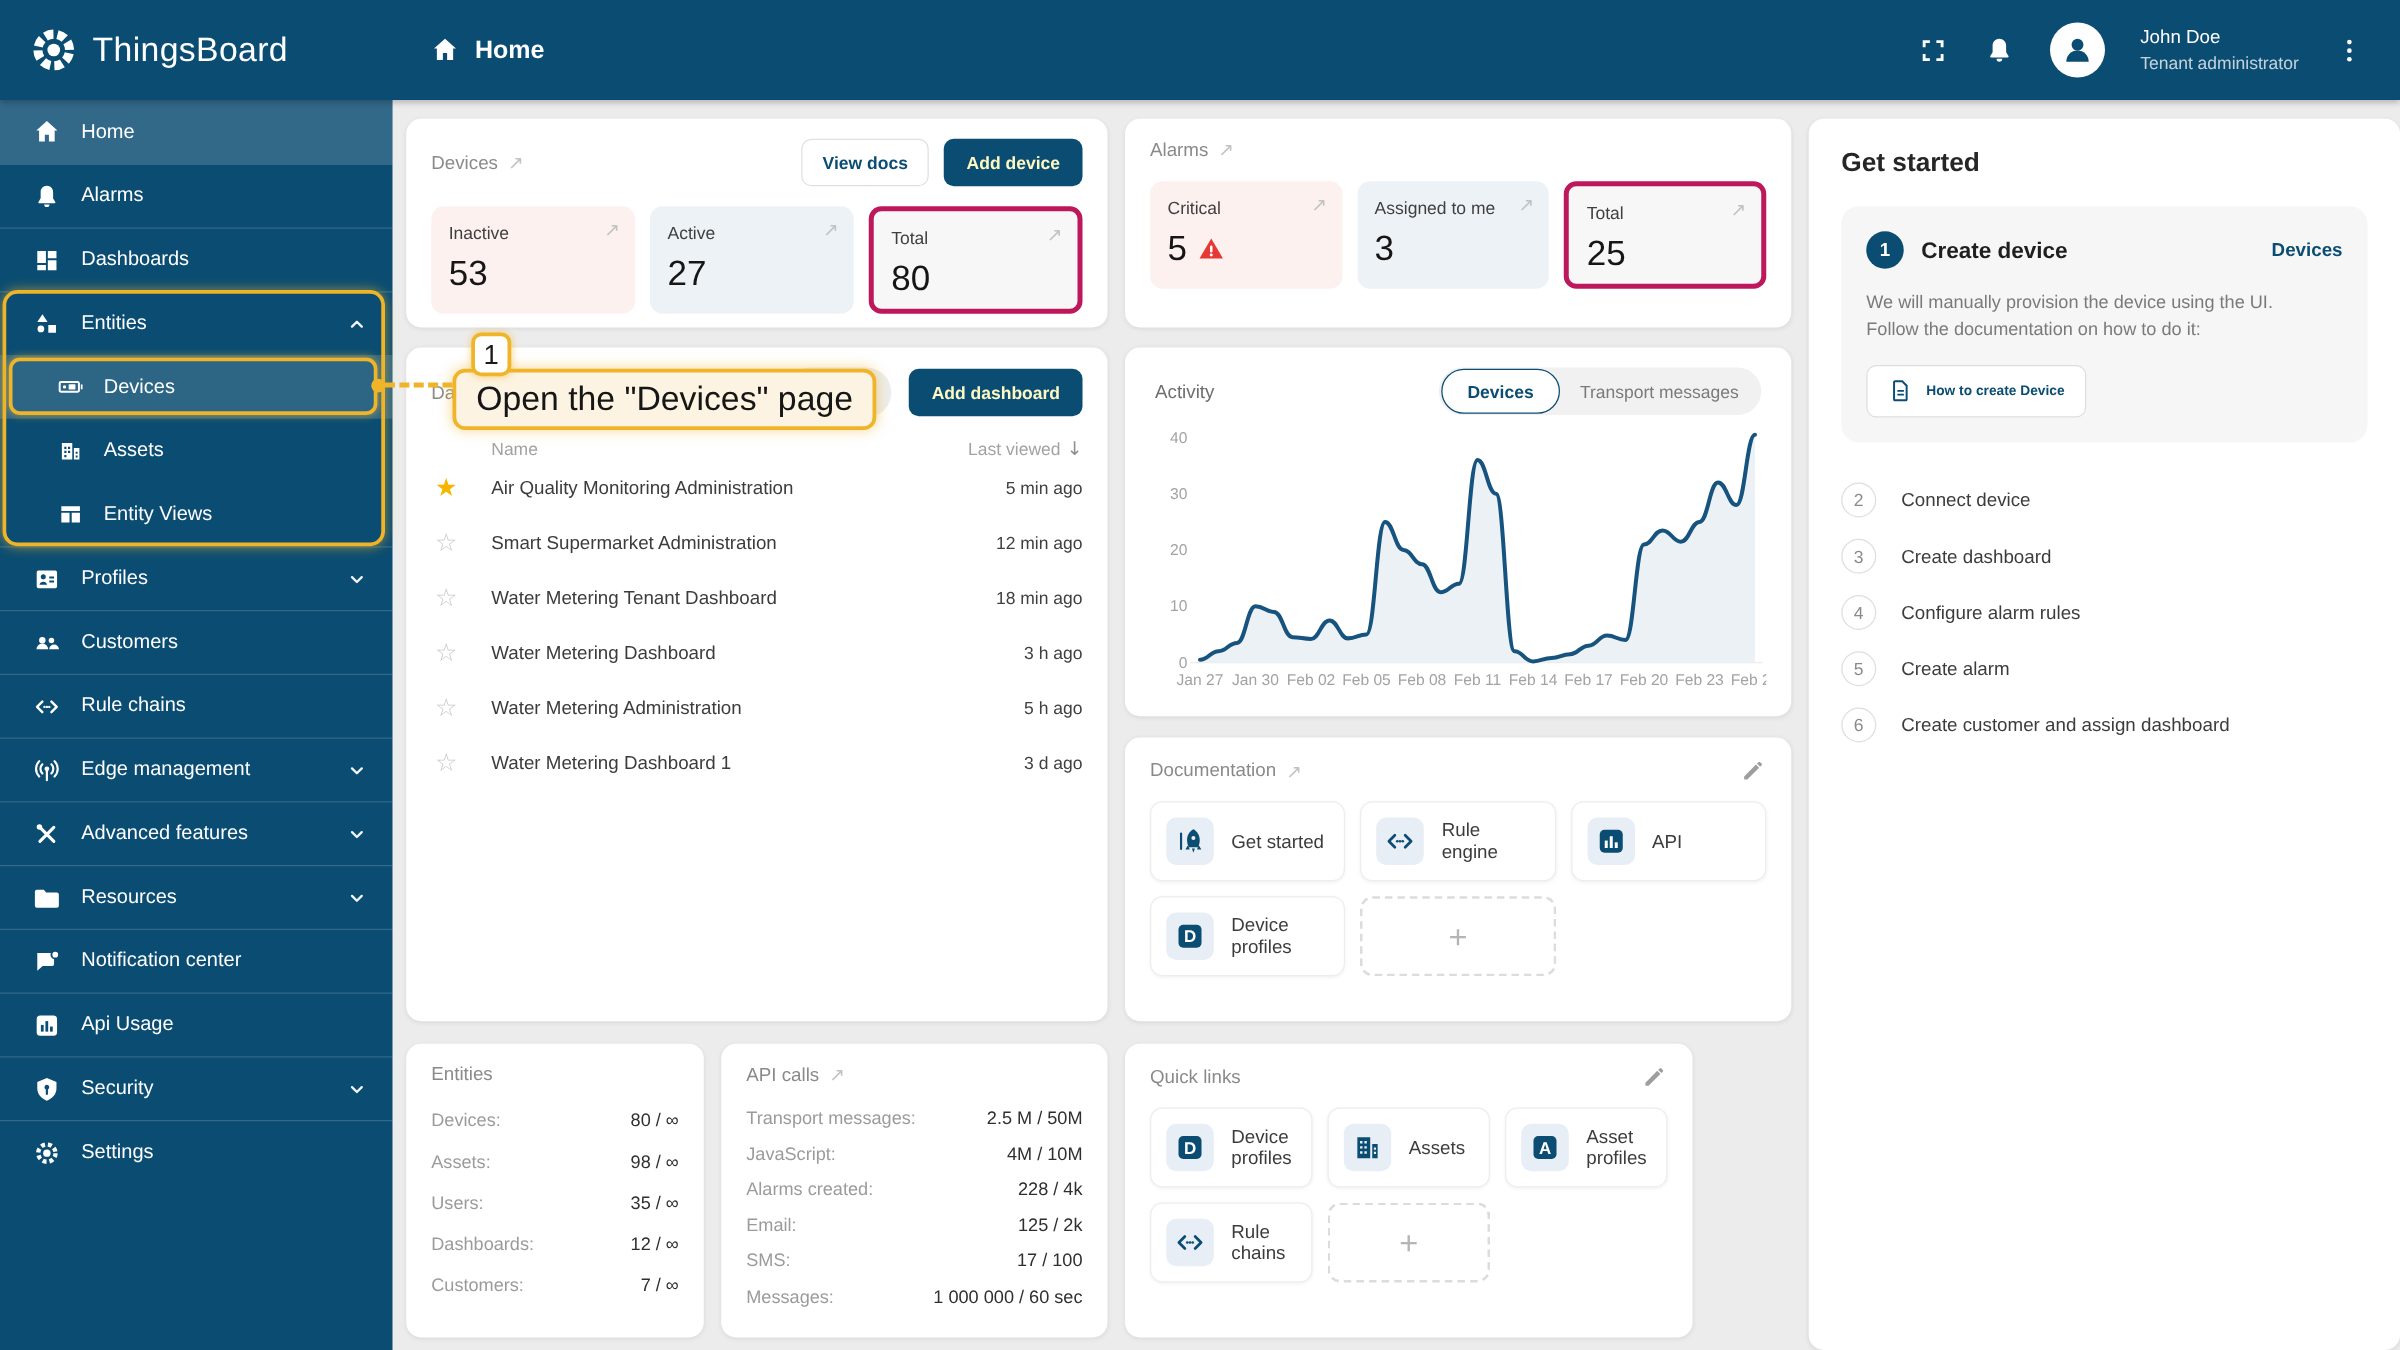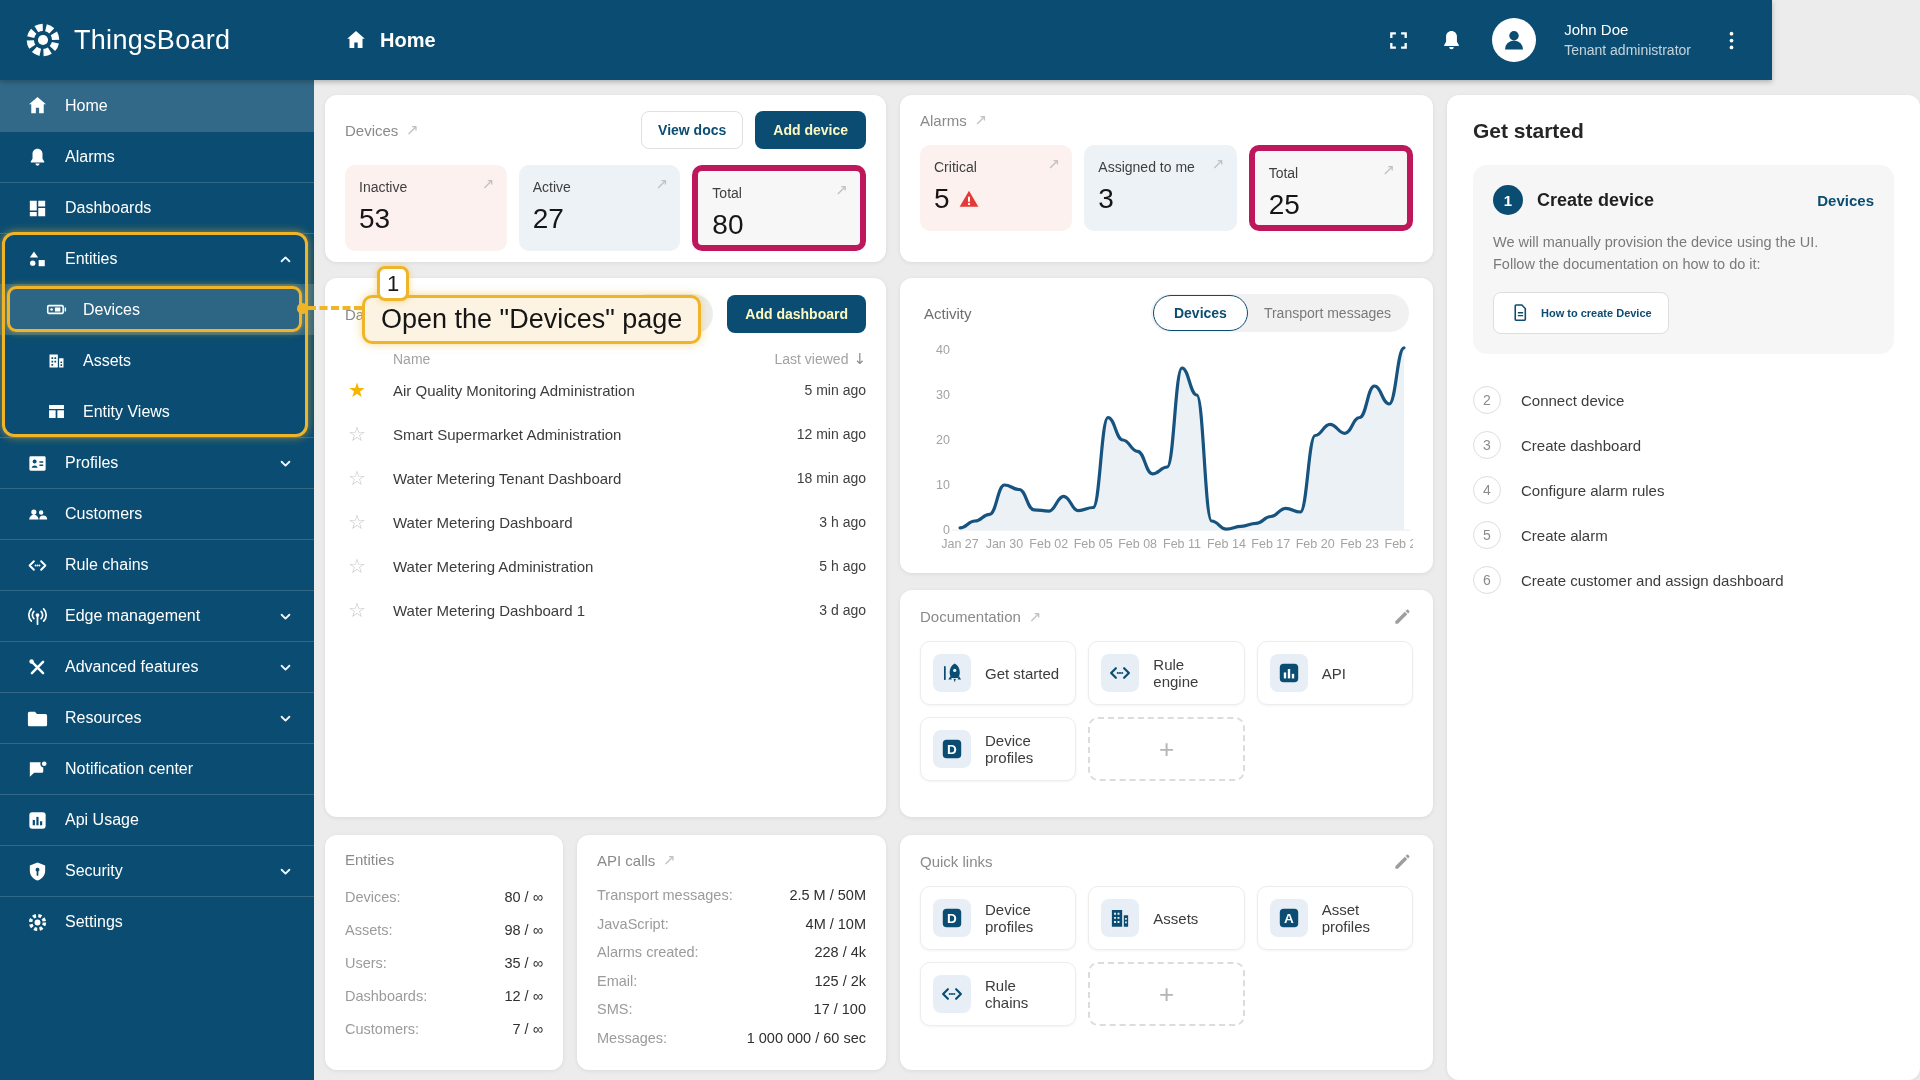--- a/index.html
+++ b/index.html
@@ -1,20 +1,20 @@
 <!DOCTYPE html>
 <html><head>
 <meta charset="utf-8">
 <style>
   html,body{margin:0;padding:0;width:1920px;height:1080px;overflow:hidden;
     font-family:"Liberation Sans","DejaVu Sans",sans-serif;background:#ececec;}
   *{box-sizing:border-box;}
 
   
-  .header{position:fixed;top:0;left:0;width:1772px;height:80px;background:#0b4d72;
+  .header{position:fixed;top:0;left:0;width:1920px;height:80px;background:#0b4d72;
     display:flex;align-items:center;color:#fff;z-index:5;box-shadow:0 2px 5px rgba(0,0,0,.25);}
   .logo-block{width:314px;height:100%;display:flex;align-items:center;gap:12px;padding-left:24px;flex:none;}
   .logo-ic{width:38px;height:38px;}
   .logo-text{font-size:27px;font-weight:500;letter-spacing:.3px;}
   .breadcrumb{display:flex;align-items:center;gap:12px;margin-left:30px;font-size:20px;font-weight:600;}
   .bc-ic{width:24px;height:24px;color:#fff;}
   .header-right{margin-left:auto;display:flex;align-items:center;gap:28px;padding-right:28px;}
   .hicon{width:25px;height:25px;color:#fff;cursor:pointer;}
   .avatar{width:44px;height:44px;border-radius:50%;background:#fff;display:flex;align-items:center;justify-content:center;cursor:pointer;}
   .avatar svg{width:30px;height:30px;color:#0b4d72;}
@@ -38,42 +38,42 @@
   
   .main{position:fixed;left:314px;top:80px;width:1133px;bottom:0;}
   .card{position:absolute;background:#fff;border-radius:12px;box-shadow:0 1px 4px rgba(0,0,0,.08);padding:16px 20px;}
   #card-devices{left:11px;top:15px;width:561px;height:167px;}
   #card-alarms{left:586px;top:15px;width:533px;height:167px;}
   #card-dashboards{left:11px;top:198px;width:561px;height:539px;}
   #card-activity{left:586px;top:198px;width:533px;height:295px;padding:16px 24px;}
   #card-docs{left:586px;top:510px;width:533px;height:227px;}
   #card-entities{left:11px;top:755px;width:238px;height:235px;}
   #card-api{left:263px;top:755px;width:309px;height:235px;}
-  #card-quick{left:586px;top:755px;width:533px;height:235px;}
+  #card-quick{left:586px;top:755px;width:454px;height:235px;}
 
   .card-head{display:flex;align-items:center;}
   .card-title{font-size:15px;color:#8a8a8a;display:flex;align-items:center;gap:8px;white-space:nowrap;}
   .ext{color:#c2c2c2;font-size:15px;font-family:"DejaVu Sans",sans-serif;}
   .pencil{width:21px;height:21px;color:#9e9e9e;margin-left:auto;cursor:pointer;}
 
   .btn{display:inline-flex;align-items:center;justify-content:center;border-radius:8px;
     font-weight:600;font-size:14px;cursor:pointer;white-space:nowrap;}
   .btn-primary{background:#0b4d72;color:#fef9c3;height:38px;padding:0 18px;}
   .btn-outline{background:#fff;color:#0b4d72;border:1px solid #e0e0e0;height:38px;padding:0 16px;}
   #card-devices .btn-outline{margin-left:auto;}
   #card-devices .btn-primary{margin-left:12px;}
 
   .stats{display:flex;gap:12px;margin-top:16px;}
   .stat{flex:1;height:86px;border-radius:10px;position:relative;padding:13px 14px;cursor:pointer;}
   .stat .lbl{font-size:14px;color:#3f3f3f;}
   .stat .num{font-size:28px;color:#161616;margin-top:7px;font-weight:500;display:flex;align-items:center;gap:8px;}
   .stat .ext{position:absolute;top:10px;right:12px;}
   .stat.pink{background:#fdf1ef;}
   .stat.blue{background:#edf2f7;}
-  .stat.gray{background:#f7f7f7;border:6px solid #be185d;}
+  .stat.gray{background:#f7f7f7;border:4px solid #be185d;}
   .warn-ic{width:22px;height:22px;}
 
   
   .chip{height:40px;border-radius:20px;background:#ededed;color:#7c7c7c;font-size:15px;
     display:flex;align-items:center;padding:0 18px;margin-left:auto;cursor:pointer;}
   #card-dashboards .btn-primary{margin-left:14px;}
   .tbl-head{display:flex;align-items:center;margin-top:16px;font-size:14px;color:#a2a2a2;}
   .tbl-head .nm{margin-left:48px;}
   .tbl-head .lv{margin-left:auto;display:flex;align-items:center;gap:5px;}
   .sort-ic{font-size:15px;color:#8f8f8f;font-family:"DejaVu Sans",sans-serif;}

